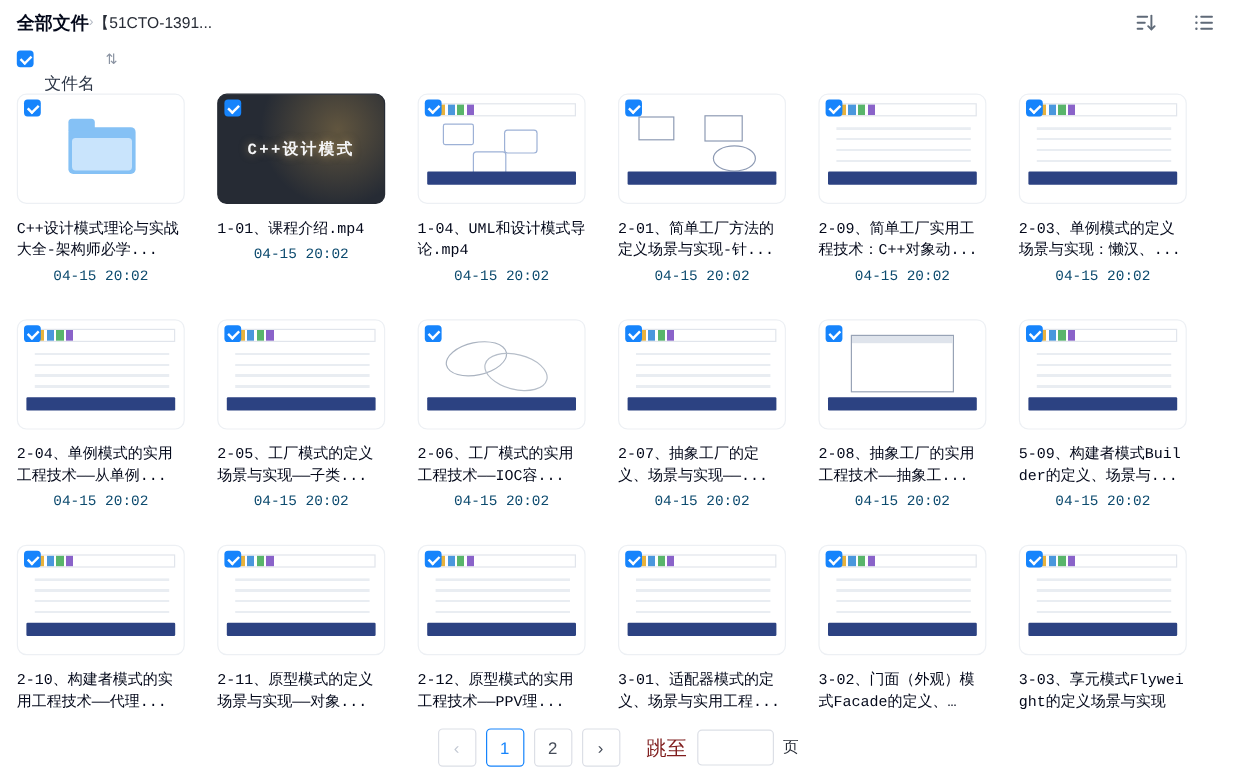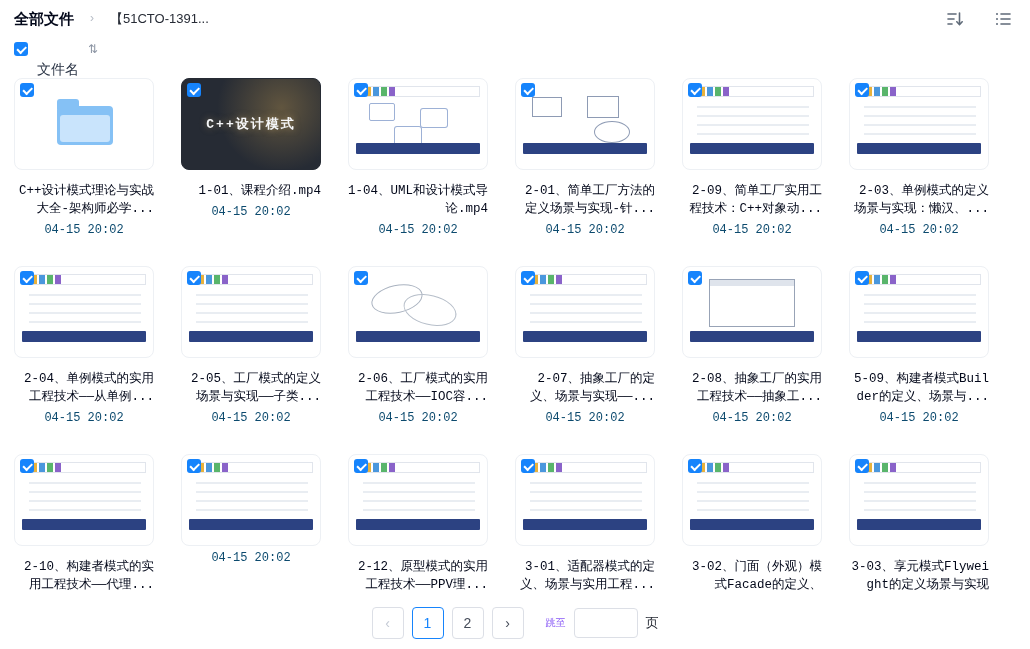--- a/index.html
+++ b/index.html
@@ -2,42 +2,42 @@
 <html><head>
 <meta charset="utf-8">
 <style>
   * { box-sizing: border-box; }
   html,body { margin:0; padding:0; background:#fff; }
   body { font-family:"Liberation Sans","DejaVu Sans",sans-serif; }
   .page { width:1030px; height:649px; position:relative; overflow:hidden; background:#fff; }
 
   
   .hdr { display:flex; justify-content:space-between; align-items:center; padding:10px 14px 0 14px; height:28px; }
-  .hdr-left { display:flex; align-items:center; gap:16px; }
+  .hdr-left { display:flex; align-items:center; gap:0; }
   .page-title { font-size:15px; font-weight:bold; color:#03081a; cursor:pointer; }
   .crumb-sep { color:#b6bcc6; font-size:12px; transform:translateY(-1px); }
   .crumb { font-size:13px; color:#272c36; }
   .hdr-right { display:flex; align-items:center; gap:30px; padding-right:4px; }
   .hicon { width:18px; height:18px; display:inline-flex; cursor:pointer; }
 
   
   .toolbar { display:flex; align-items:center; gap:9px; padding:18px 14px 0 14px; height:24px; }
   .fname-label { font-size:14px; color:#2b3546; cursor:pointer;margin-top:41px; }
   .sort-arrows { font-size:12px; color:#8a93a2; cursor:pointer; line-height:1; }
 
   
   .checkbox { width:14px; height:14px; background:#1684fc; border-radius:3px; display:inline-block; position:relative; flex:none; cursor:pointer; }
   .checkbox::after { content:''; position:absolute; left:3px; top:3.5px; width:7px; height:3.5px; border-left:2px solid #fff; border-bottom:2px solid #fff; transform:rotate(-45deg); }
 
   
   .grid { margin:26px 14px 0 14px; display:grid; grid-template-columns:repeat(6,140px); column-gap:27px; row-gap:29px; }
   .card { width:140px; position:relative; cursor:pointer;font-family:Liberation Mono, monospace; }
   .thumb { width:140px; height:92px; border:1px solid #edf0f4; border-radius:8px; position:relative; background:#fff; overflow:hidden; }
   .card-check { position:absolute; top:4px; left:5px; z-index:3; }
-  .fname { margin-top:12px; font-size:12.5px; line-height:18px; color:#03081a; text-align:right;
+  .fname { margin-top:12px; font-size:12.5px; line-height:18px; color:#03081a; text-align:left;
            display:-webkit-box; -webkit-line-clamp:2; -webkit-box-orient:vertical; overflow:hidden; word-break:break-all; }
   .fdate { margin-top:5px; font-size:12px; color:#0c4a6e; text-align:center; }
   .thumb-text { display:block; }
 
   
   .thumb-folder .thumb-text { position:absolute; left:42px; top:20px; width:22px; height:10px; background:#85c1f5; border-radius:3px 3px 0 0; }
   .thumb-folder::before { content:''; position:absolute; left:42px; top:27px; width:56px; height:39px; border-radius:4px; background:#85c1f5; }
   .thumb-folder::after { content:''; position:absolute; left:45px; top:36px; width:50px; height:27px; border-radius:3px; background:#c9e4fc; }
 
   .thumb-dark { background:radial-gradient(circle at 72% 32%, rgba(233,183,88,.30), rgba(0,0,0,0) 55%), #262b34; border-color:#262b34; }
@@ -65,21 +65,21 @@
   .thumb-dialog::before { content:''; position:absolute; left:26px; top:12px; right:26px; bottom:30px; border:1px solid #98a3b6; background:#fff; }
   .thumb-dialog .thumb-text { position:absolute; left:27px; right:27px; top:13px; height:6px; background:#dfe4ec; }
 
   
   .pagination { position:absolute; left:0; right:0; bottom:0; height:52px; background:#fff;
     display:flex; align-items:center; justify-content:center; gap:8px; }
   .pg-btn { width:32px; height:32px; border:1px solid #dcdfe6; border-radius:4px; background:#fff;
     display:inline-flex; align-items:center; justify-content:center; font-size:14px; color:#454c59; cursor:pointer; }
   .pg-btn.disabled { color:#c3c9d4; cursor:default; }
   .pg-btn.active { border-color:#1684fc; color:#1684fc; }
-  .jump-label { font-size:10px; color:#8b5cf6; margin-left:14px; }
+  .jump-label { font-size:17px; color:#7f1d1d; margin-left:14px; }
   .jump-input { width:64px; height:30px; border:1px solid #dcdfe6; border-radius:4px; outline:none; font-size:13px; padding:0 8px; color:#272c36; }
   .unit-label { font-size:13px; color:#272c36; }
 </style>
 </head>
 <body>
 
 <div class="page">
 
   <header class="hdr">
     <div class="hdr-left">
@@ -236,20 +236,21 @@
     </div>
     <div class="fname">2-10、构建者模式的实用工程技术——代理...</div>
     <div class="fdate">04-15 20:02</div>
   </div>
 
   <div class="card">
     <div class="thumb thumb-ide">
       <span class="checkbox card-check"></span>
       <span class="thumb-text"></span>
     </div>
+    <div class="fname">2-11、原型模式的定义场景与实现——对象...</div>
     <div class="fdate">04-15 20:02</div>
   </div>
 
   <div class="card">
     <div class="thumb thumb-ide">
       <span class="checkbox card-check"></span>
       <span class="thumb-text"></span>
     </div>
     <div class="fname">2-12、原型模式的实用工程技术——PPV理...</div>
     <div class="fdate">04-15 20:02</div>

